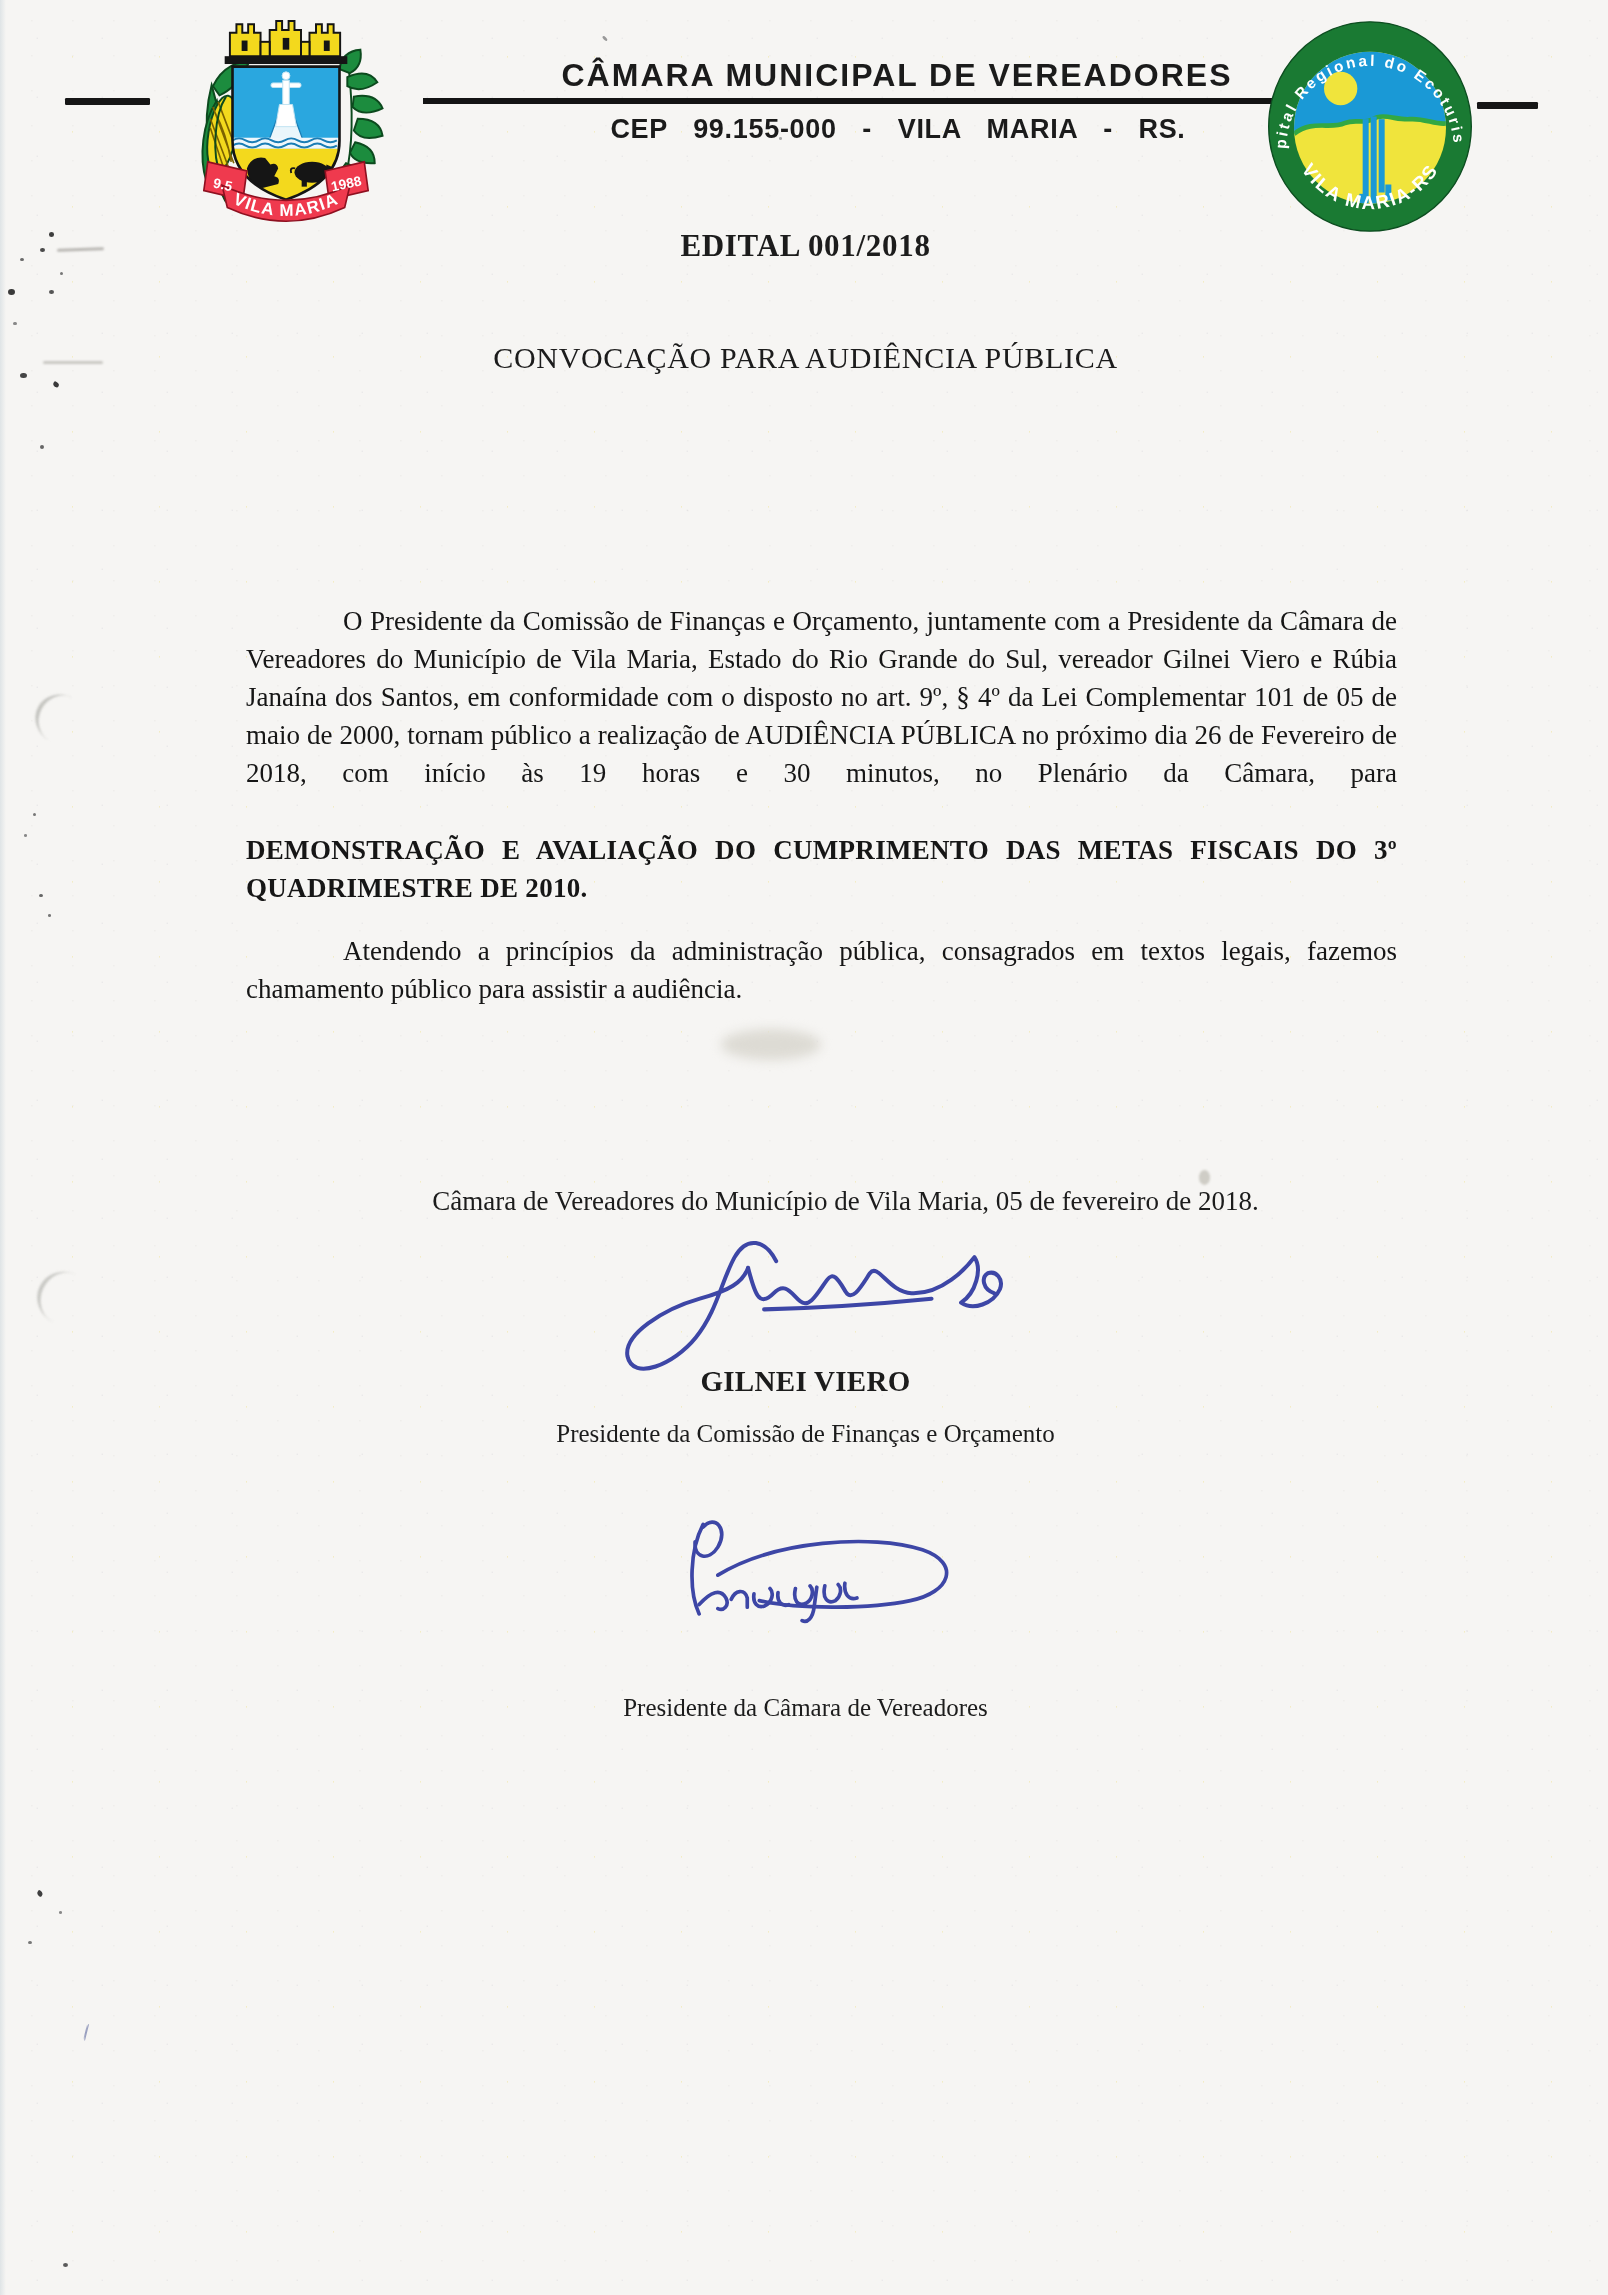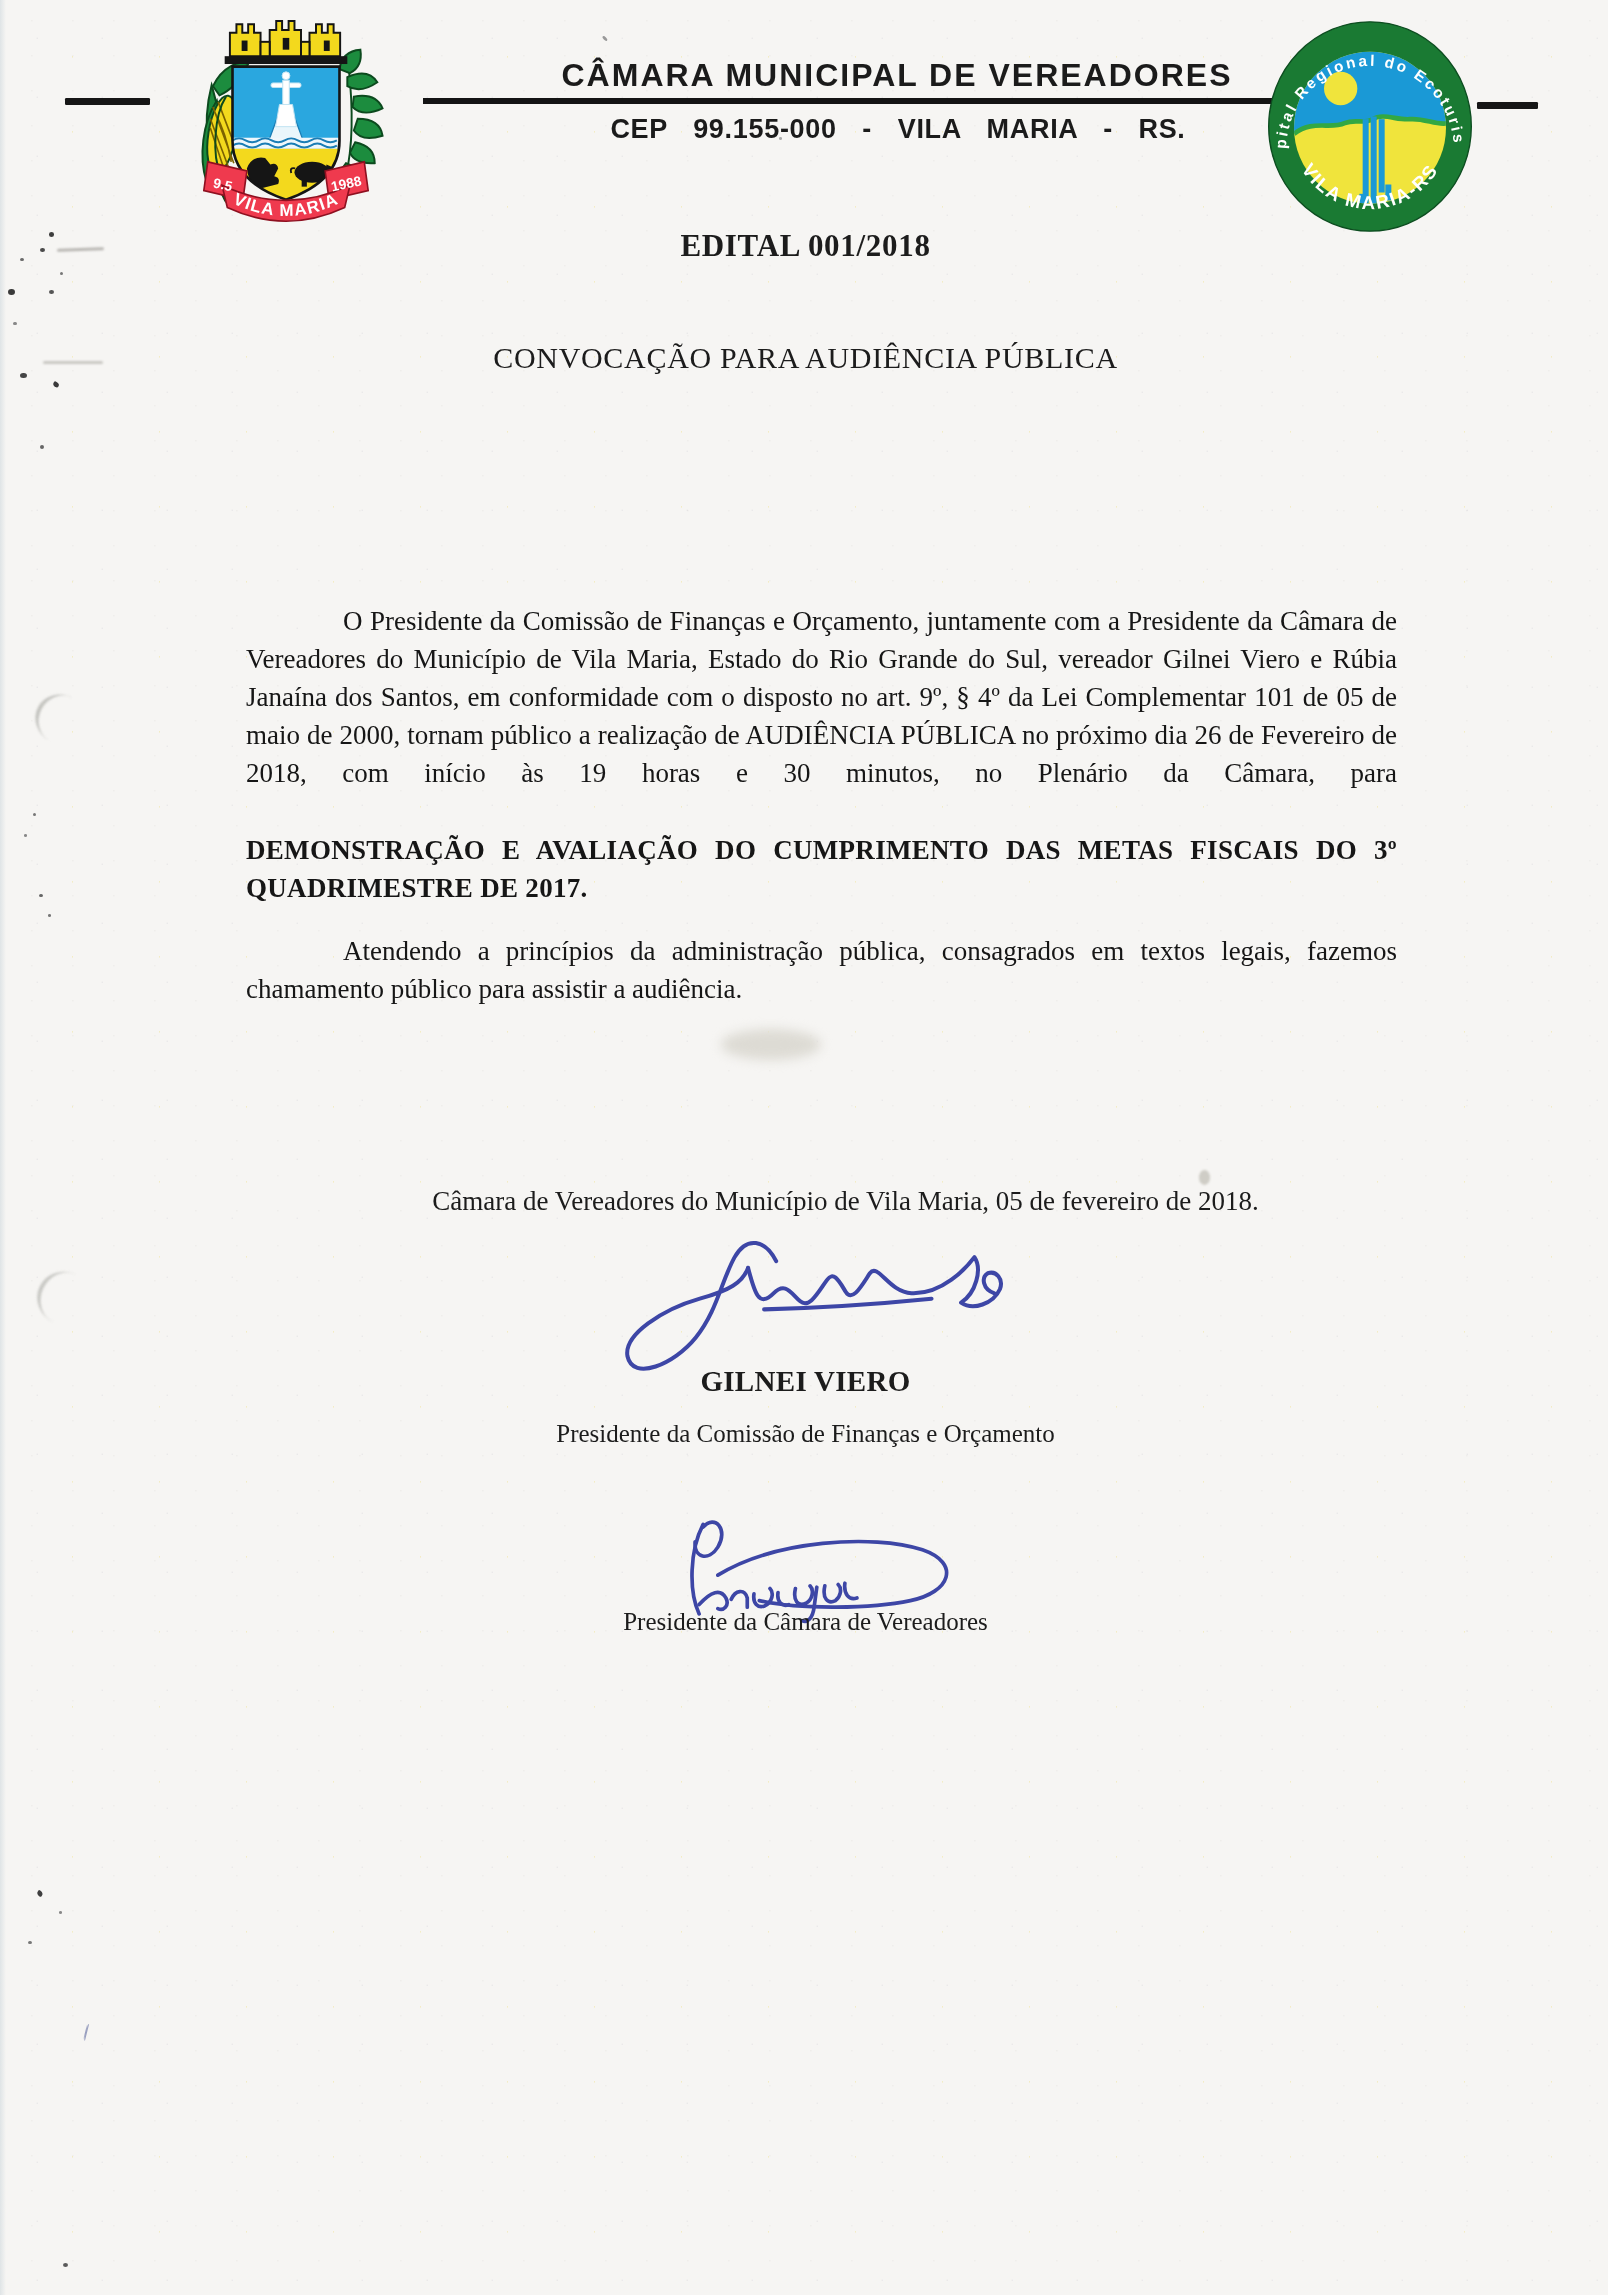--- a/index.html
+++ b/index.html
@@ -42,21 +42,21 @@
   }
   #paragraph-1{top:602px;text-indent:97px;text-align-last:justify;}
   #paragraph-1-bold{top:831px;font-weight:bold;letter-spacing:0.3px;}
   #paragraph-2{top:932px;text-indent:97px;}
   #dateline{top:1186px;font-size:27px;padding-left:40px;}
   .sig-name{font-weight:bold;font-size:29px;letter-spacing:0.3px;}
   .sig-role{font-size:25px;}
   #sig1-name{top:1365px;}
   #sig1-role{top:1420px;}
   #sig2-name{top:1636px;}
-  #sig2-role{top:1608px;text-align:center;}
+  #sig2-role{top:1694px;text-align:center;}
   .sig-stroke{stroke:#3d46a6;stroke-width:6;fill:none;stroke-linecap:round;stroke-linejoin:round;}
   
   .spk{position:absolute;border-radius:50%;}
   #left-edge-line{left:0;top:0;width:6px;height:2295px;background:linear-gradient(90deg,#dfe4e6,rgba(223,228,230,0));}
   
   .eco-arc{fill:#ffffff;font-family:"Liberation Sans",sans-serif;font-size:23px;letter-spacing:4px;font-weight:bold;}
   .eco-arc-b{fill:#ffffff;font-family:"Liberation Sans",sans-serif;font-size:28px;letter-spacing:3px;font-weight:bold;}
   .ribbon-txt{fill:#ffffff;font-family:"Liberation Sans",sans-serif;font-weight:bold;}
 </style>
 </head>
@@ -176,21 +176,21 @@
       <textPath href="#arcBot" startOffset="50%" text-anchor="middle">VILA MARIA-RS</textPath>
     </text>
   </svg>
 
   <div class="abs doc-center" id="edital-title">EDITAL 001/2018</div>
 
   <div class="abs doc-center" id="subject-title">CONVOCAÇÃO PARA AUDIÊNCIA PÚBLICA</div>
 
   <div class="abs para" id="paragraph-1">O Presidente da Comissão de Finanças e Orçamento, juntamente com a Presidente da Câmara de Vereadores do Município de Vila Maria, Estado do Rio Grande do Sul, vereador Gilnei Viero e Rúbia Janaína dos Santos, em conformidade com o disposto no art. 9º, § 4º da Lei Complementar 101 de 05 de maio de 2000, tornam público a realização de AUDIÊNCIA PÚBLICA no próximo dia 26 de Fevereiro de 2018, com início às 19 horas e 30 minutos, no Plenário da Câmara, para</div>
 
-  <div class="abs para" id="paragraph-1-bold">DEMONSTRAÇÃO E AVALIAÇÃO DO CUMPRIMENTO DAS METAS FISCAIS DO 3º QUADRIMESTRE DE 2017.</div>
+  <div class="abs para" id="paragraph-1-bold">DEMONSTRAÇÃO E AVALIAÇÃO DO CUMPRIMENTO DAS METAS FISCAIS DO 3º QUADRIMESTRE DE 2010.</div>
 
   <div class="abs para" id="paragraph-2">Atendendo a princípios da administração pública, consagrados em textos legais, fazemos chamamento público para assistir a audiência.</div>
 
   <div class="abs doc-center" id="dateline">Câmara de Vereadores do Município de Vila Maria, 05 de fevereiro de 2018.</div>
 
   <svg class="abs" style="left:594px;top:1229px;" width="434" height="144" viewBox="0 0 640 215">
     <path class="sig-stroke" d="M268,48 C252,16 224,10 206,42 C186,78 180,122 148,162 C116,202 54,228 46,190 C40,158 98,120 154,104 C198,92 218,80 226,58"></path>
     <path class="sig-stroke" d="M226,58 C236,96 242,118 264,96 C282,78 290,96 304,108 C318,120 332,92 344,76 C354,62 362,78 372,94 C382,110 396,84 408,66 C420,50 436,94 470,96 C516,98 552,58 564,42 C576,60 566,96 544,110 C562,122 592,112 602,90 C608,74 596,62 584,66 C574,72 576,90 594,96"></path>
     <path class="sig-stroke" d="M250,120 C320,118 420,112 500,104"></path>
   </svg>

